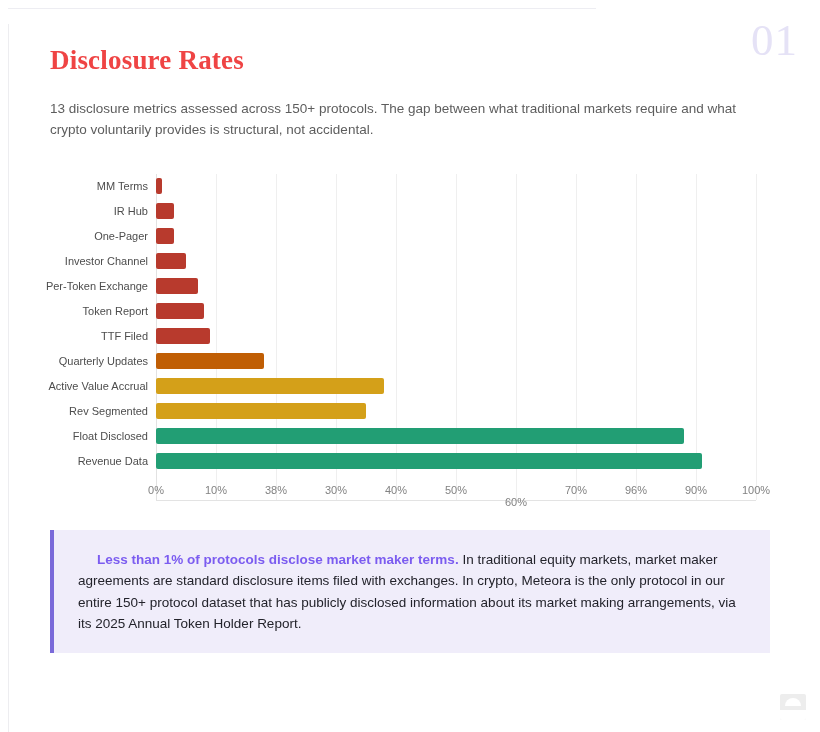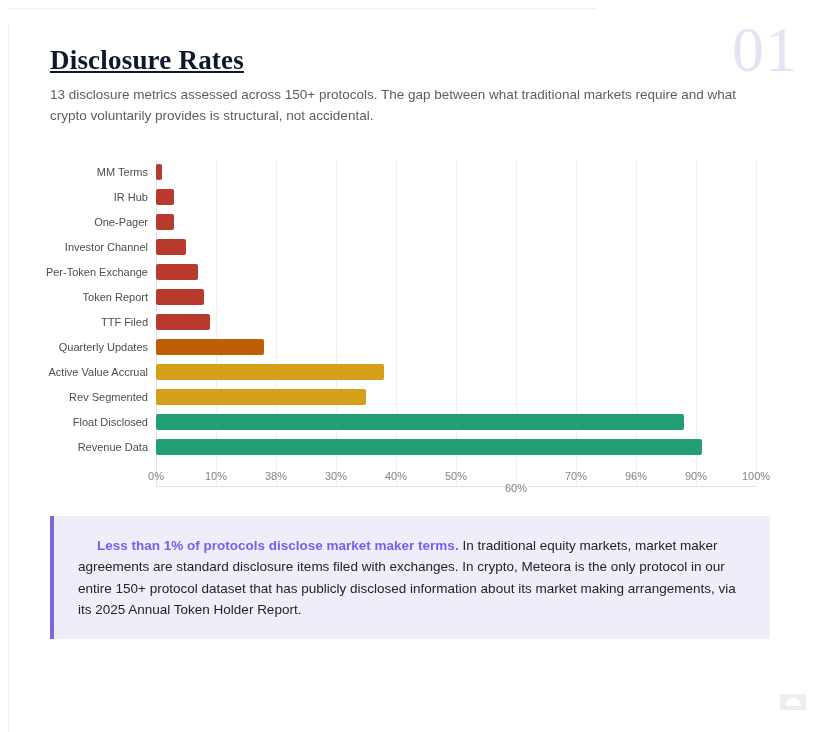--- a/index.html
+++ b/index.html
@@ -11,34 +11,33 @@
   }
   .page { position: absolute; inset: 0; background: #fff; }
 
   
   .edge-top { position: absolute; left: 8px; top: 8px; width: 588px; height: 1px; background: #ededf2; }
   .edge-left { position: absolute; left: 8px; top: 24px; width: 1px; bottom: 0; background: #ededf0; }
 
   .watermark {
     position: absolute; top: 18px; right: 22px;
     font-family: "Liberation Serif", serif;
-    font-size: 64px; line-height: 1; color: #e5e2f6;
+    font-size: 45px; line-height: 1; color: #e5e2f6;
     letter-spacing: 1px; user-select: none;
   }
 
   .content { position: absolute; left: 50px; top: 45px; width: 720px; }
 
   h1.title {
     font-family: "Liberation Serif", serif;
-    font-size: 27px; font-weight: 600; color: #0f172a;
+    font-size: 27px; font-weight: 600; color: #ef4444;
     letter-spacing: 0.2px;
-    text-decoration: underline;
   }
   p.subtitle {
-    margin-top: 9px; font-size: 13.5px; line-height: 1.55;
+    margin-top: 23px; font-size: 13.5px; line-height: 1.55;
     color: #5d5d5d; max-width: 715px;
   }
 
   
   .chart { position: relative; margin-top: 33px; width: 720px; }
   .grid { position: absolute; left: 106px; top: 0; width: 600px; height: 327px; border-bottom: 1px solid #e3e3e3; }
   .gl { position: absolute; top: 0; bottom: 0; width: 1px; background: #efefef; }
   .gl.zero { background: #e2e2e2; }
   .crow { display: flex; align-items: center; height: 25px; position: relative; }
   .ylab {

